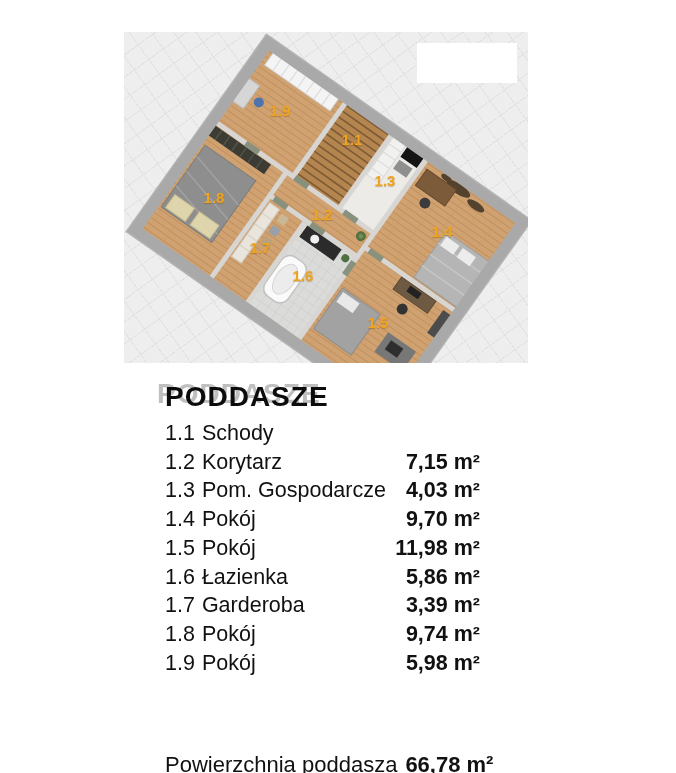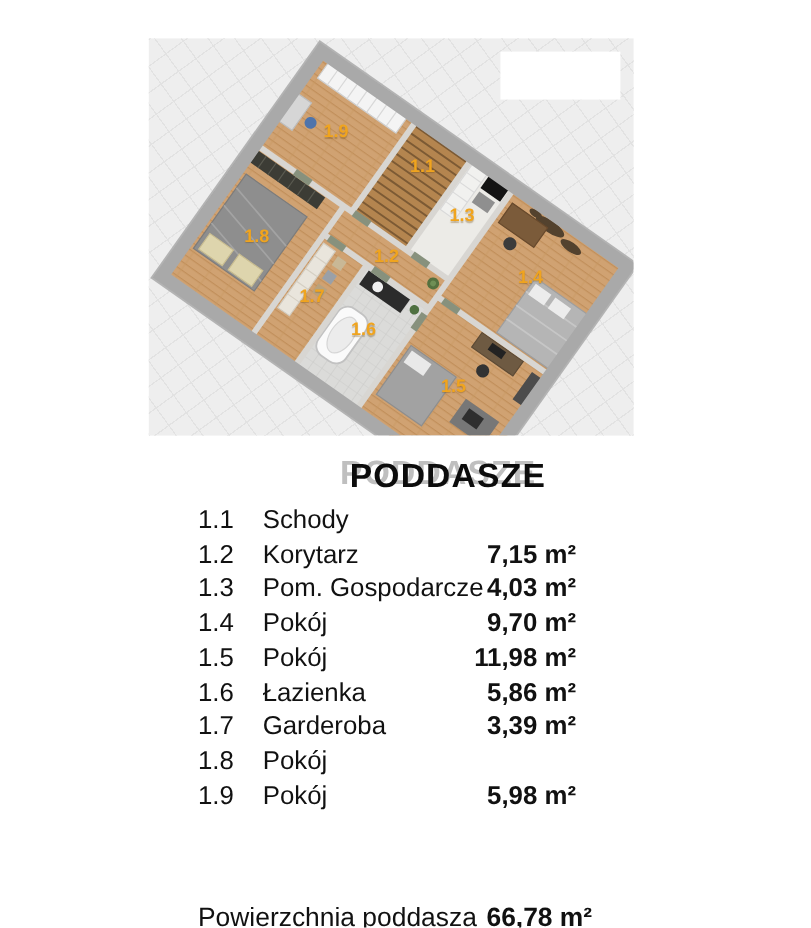--- a/index.html
+++ b/index.html
@@ -28,32 +28,32 @@
   .room-label {
     position:absolute; transform:translate(-50%,-50%);
     font-size:15px; font-weight:bold; color:#f0a41e;
     text-shadow:0 1px 1px rgba(110,70,0,.35);
     white-space:nowrap; pointer-events:none;
   }
 
   
   .floor-title {
     position:absolute; left:165px; top:381px; width:290px;
-    text-align:right; font-size:28px; font-weight:bold; letter-spacing:1px;
+    text-align:left; font-size:28px; font-weight:bold; letter-spacing:1px;
     color:#0c0c0c;
     text-shadow:-8px -3px 0 #bfbfbf;
   }
   .legend {
     position:absolute; left:165px; top:419px; width:315px;
   }
   .legend-row {
     display:flex; justify-content:space-between; align-items:baseline;
     line-height:28.7px; font-size:21.5px; white-space:nowrap;
   }
-  .legend-row .room-name { margin-left:24px; }
+  .legend-row .room-name { margin-left:7px; }
   .room-left { display:flex; }
   .room-area { font-weight:bold; }
   .total-row {
     position:absolute; left:165px; top:752px;
     font-size:22px; white-space:nowrap;
   }
   .total-value { font-weight:bold; margin-left:8px; }
 </style>
 </head>
 <body>
@@ -253,20 +253,21 @@
         <span>1.7</span>
         <span class="room-name">Garderoba</span>
       </span>
     <span class="room-area">3,39 m²</span>
   </div>
   <div class="legend-row">
     <span class="room-left">
         <span>1.8</span>
         <span class="room-name">Pokój</span>
       </span>
+    <span class="room-area">9,74 m²</span>
   </div>
   <div class="legend-row">
     <span class="room-left">
         <span>1.9</span>
         <span class="room-name">Pokój</span>
       </span>
     <span class="room-area">5,98 m²</span>
   </div>
 </div>
 

